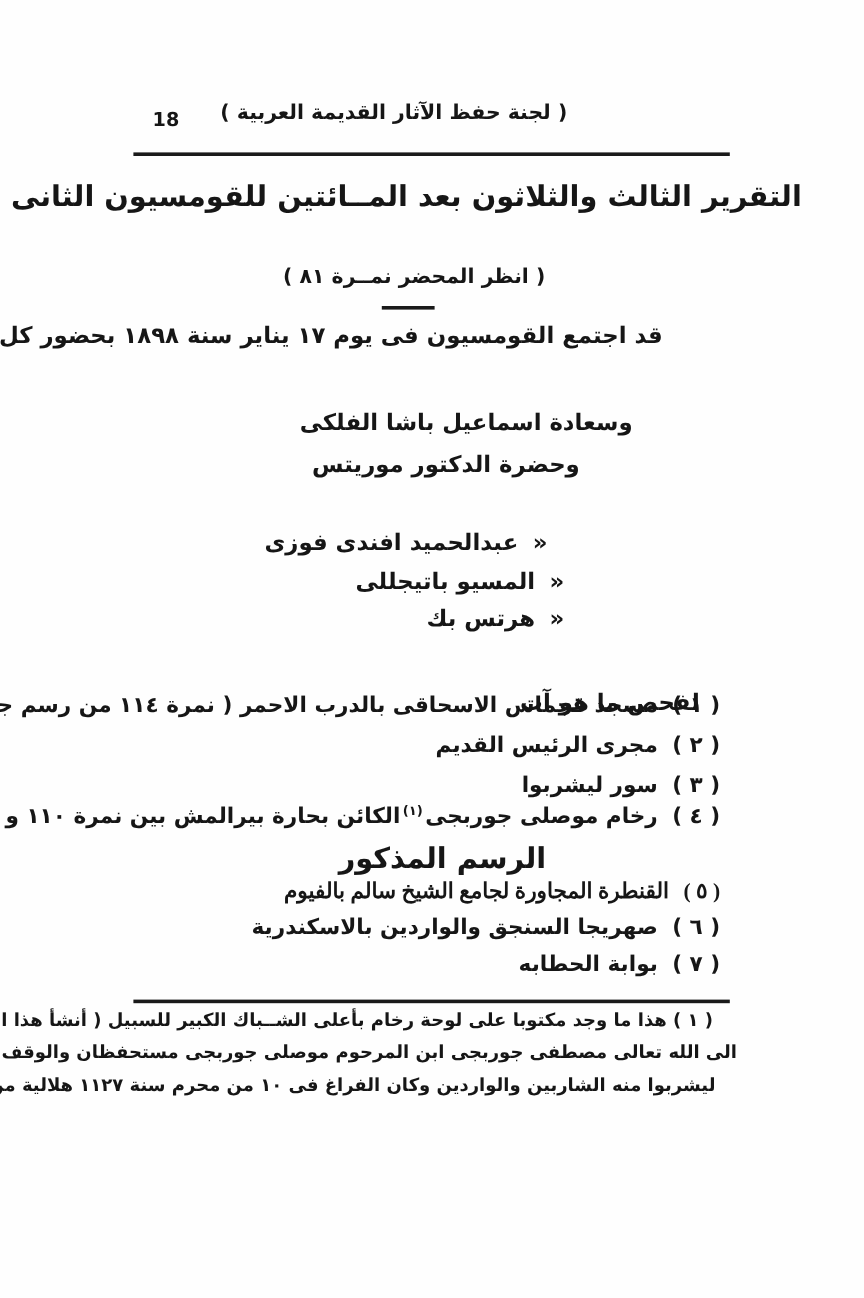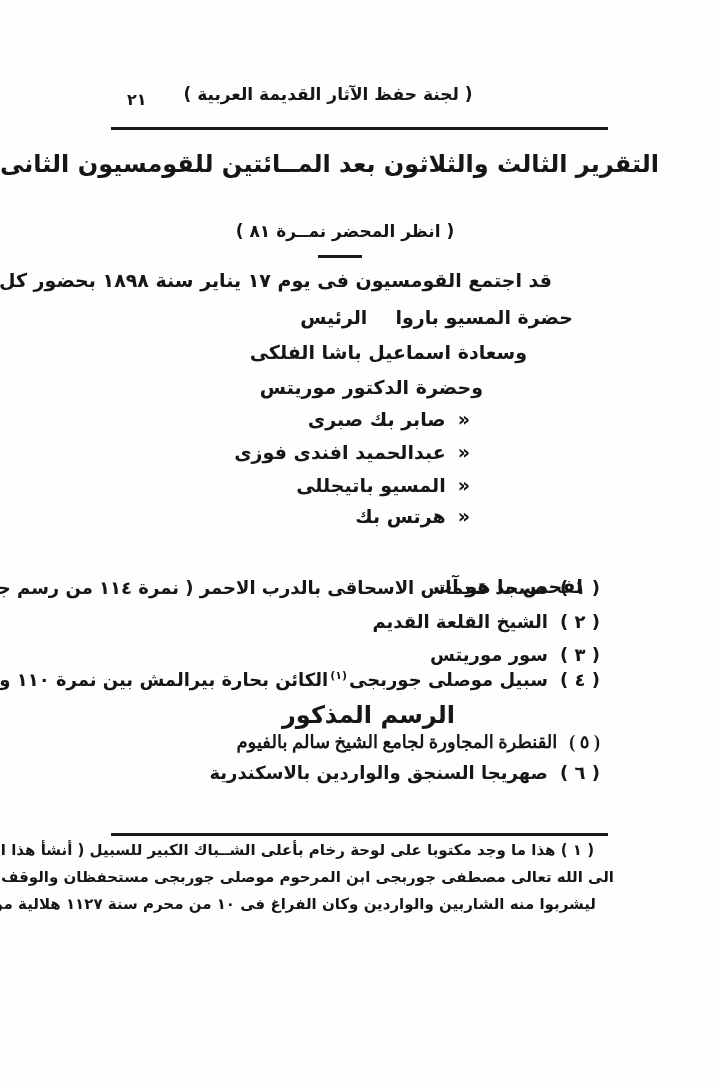--- a/index.html
+++ b/index.html
@@ -8,31 +8,31 @@
     font-family:"DejaVu Sans",sans-serif;color:#161616;overflow:hidden;
     direction:rtl;font-weight:bold;
   }
   .abs{position:absolute;white-space:nowrap;}
   
   .header-title{top:84px;left:-32px;width:720px;text-align:center;font-size:17px;}
   .page-number{top:90px;left:127px;font-size:16px;}
   .rule{position:absolute;background:#1a1a1a;}
   .rule-top{top:127px;left:111px;width:497px;height:3px;}
   
-  .report-title{top:150px;left:0;width:668px;text-align:left;font-size:24px;}
+  .report-title{top:150px;left:0;width:668px;text-align:right;font-size:24px;}
   .report-subtitle{top:221px;left:-15px;width:720px;text-align:center;font-size:17px;}
   .short-rule{top:255px;left:318px;width:44px;height:3px;}
   
   .intro{top:269px;right:168px;font-size:19px;}
   .att{font-size:19px;}
   .a0{top:306px;right:147px;}
   .a1{top:341px;right:193px;}
   .a2{top:376px;right:237px;}
   .a3{top:408px;right:250px;}
-  .a4{top:441px;right:250px;}
+  .a4{top:441px;right:264px;}
   .a5{top:474px;right:250px;}
   .a6{top:505px;right:250px;}
   .role-gap{display:inline-block;width:28px;}
   .ditto{display:inline-block;margin-left:12px;}
   .list-intro{top:536px;right:137px;font-size:19px;margin-top:39px;}
   .item{font-size:18px;right:120px;}
   .item .num{display:inline-block;margin-left:12px;}
   .i1{top:577px;}
   .i2{top:611px;}
   .i3{top:644px;}
@@ -48,71 +48,68 @@
   .f1{top:841px;right:126px;}
   .f2{top:868px;right:106px;}
   .f3{top:895px;right:124px;}
 </style>
 </head>
 <body>
 
 <div class="page">
 
   <div class="abs header-title">( لجنة حفظ الآثار القديمة العربية )</div>
-  <div class="abs page-number">٢١</div>
+  <div class="abs page-number">18</div>
   <div class="rule rule-top"></div>
 
   <div class="abs report-title">التقرير الثالث والثلاثون بعد المــائتين للقومسيون الثانى</div>
   <div class="abs report-subtitle">( انظر المحضر نمــرة ٨١ )</div>
   <div class="rule short-rule"></div>
 
   <div class="abs intro">قد اجتمع القومسيون فى يوم ١٧ يناير سنة ١٨٩٨ بحضور كل من</div>
 
-  <div class="abs att a0">
-    <span>حضرة المسيو باروا</span><span class="role-gap"></span><span>الرئيس</span>
-  </div>
   <div class="abs att a1">
     <span>وسعادة اسماعيل باشا الفلكى</span>
   </div>
   <div class="abs att a2">
     <span>وحضرة الدكتور موريتس</span>
-  </div>
-  <div class="abs att a3">
-    <span class="ditto">«</span><span>صابر بك صبرى</span>
   </div>
   <div class="abs att a4">
     <span class="ditto">«</span><span>عبدالحميد افندى فوزى</span>
   </div>
   <div class="abs att a5">
     <span class="ditto">«</span><span>المسيو باتيجللى</span>
   </div>
   <div class="abs att a6">
     <span class="ditto">«</span><span>هرتس بك</span>
   </div>
 
   <div class="abs list-intro">لفحص ما هو آت</div>
 
   <div class="abs item i1">
     <span class="num">( ١ )</span><span>مسجد قجماس الاسحاقى بالدرب الاحمر ( نمرة ١١٤ من رسم جران بك )</span>
   </div>
   <div class="abs item i2">
-    <span class="num">( ٢ )</span><span>الشيخ القلعة القديم</span>
+    <span class="num">( ٢ )</span><span>مجرى الرئيس القديم</span>
   </div>
   <div class="abs item i3">
-    <span class="num">( ٣ )</span><span>سور موريتس</span>
+    <span class="num">( ٣ )</span><span>سور ليشربوا</span>
   </div>
   <div class="abs item i4">
-    <span class="num">( ٤ )</span><span>سبيل موصلى جوربجى</span><sup class="ref">(١)</sup><span>الكائن بحارة بيرالمش بين نمرة ١١٠ و ١١٣ من</span>
+    <span class="num">( ٤ )</span><span>رخام موصلى جوربجى</span><sup class="ref">(١)</sup><span>الكائن بحارة بيرالمش بين نمرة ١١٠ و ١١٣ من</span>
   </div>
   <div class="abs item-cont">الرسم المذكور</div>
   <div class="abs item i5">
     <span class="num">( ٥ )</span><span>القنطرة المجاورة لجامع الشيخ سالم بالفيوم</span>
   </div>
   <div class="abs item i6">
     <span class="num">( ٦ )</span><span>صهريجا السنجق والواردين بالاسكندرية</span>
+  </div>
+  <div class="abs item i7">
+    <span class="num">( ٧ )</span><span>بوابة الحطابه</span>
   </div>
 
   <div class="rule rule-foot"></div>
   <div class="abs fn f1">( ١ ) هذا ما وجد مكتوبا على لوحة رخام بأعلى الشــباك الكبير للسبيل ( أنشأ هذا الســبيل الفقير</div>
   <div class="abs fn f2">الى الله تعالى مصطفى جوربجى ابن المرحوم موصلى جوربجى مستحفظان والوقف وقف موصلى جوربجى</div>
   <div class="abs fn f3">ليشربوا منه الشاربين والواردين وكان الفراغ فى ١٠ من محرم سنة ١١٢٧ هلالية من الهجرة )</div>
 
 </div>
 
 </body></html>

